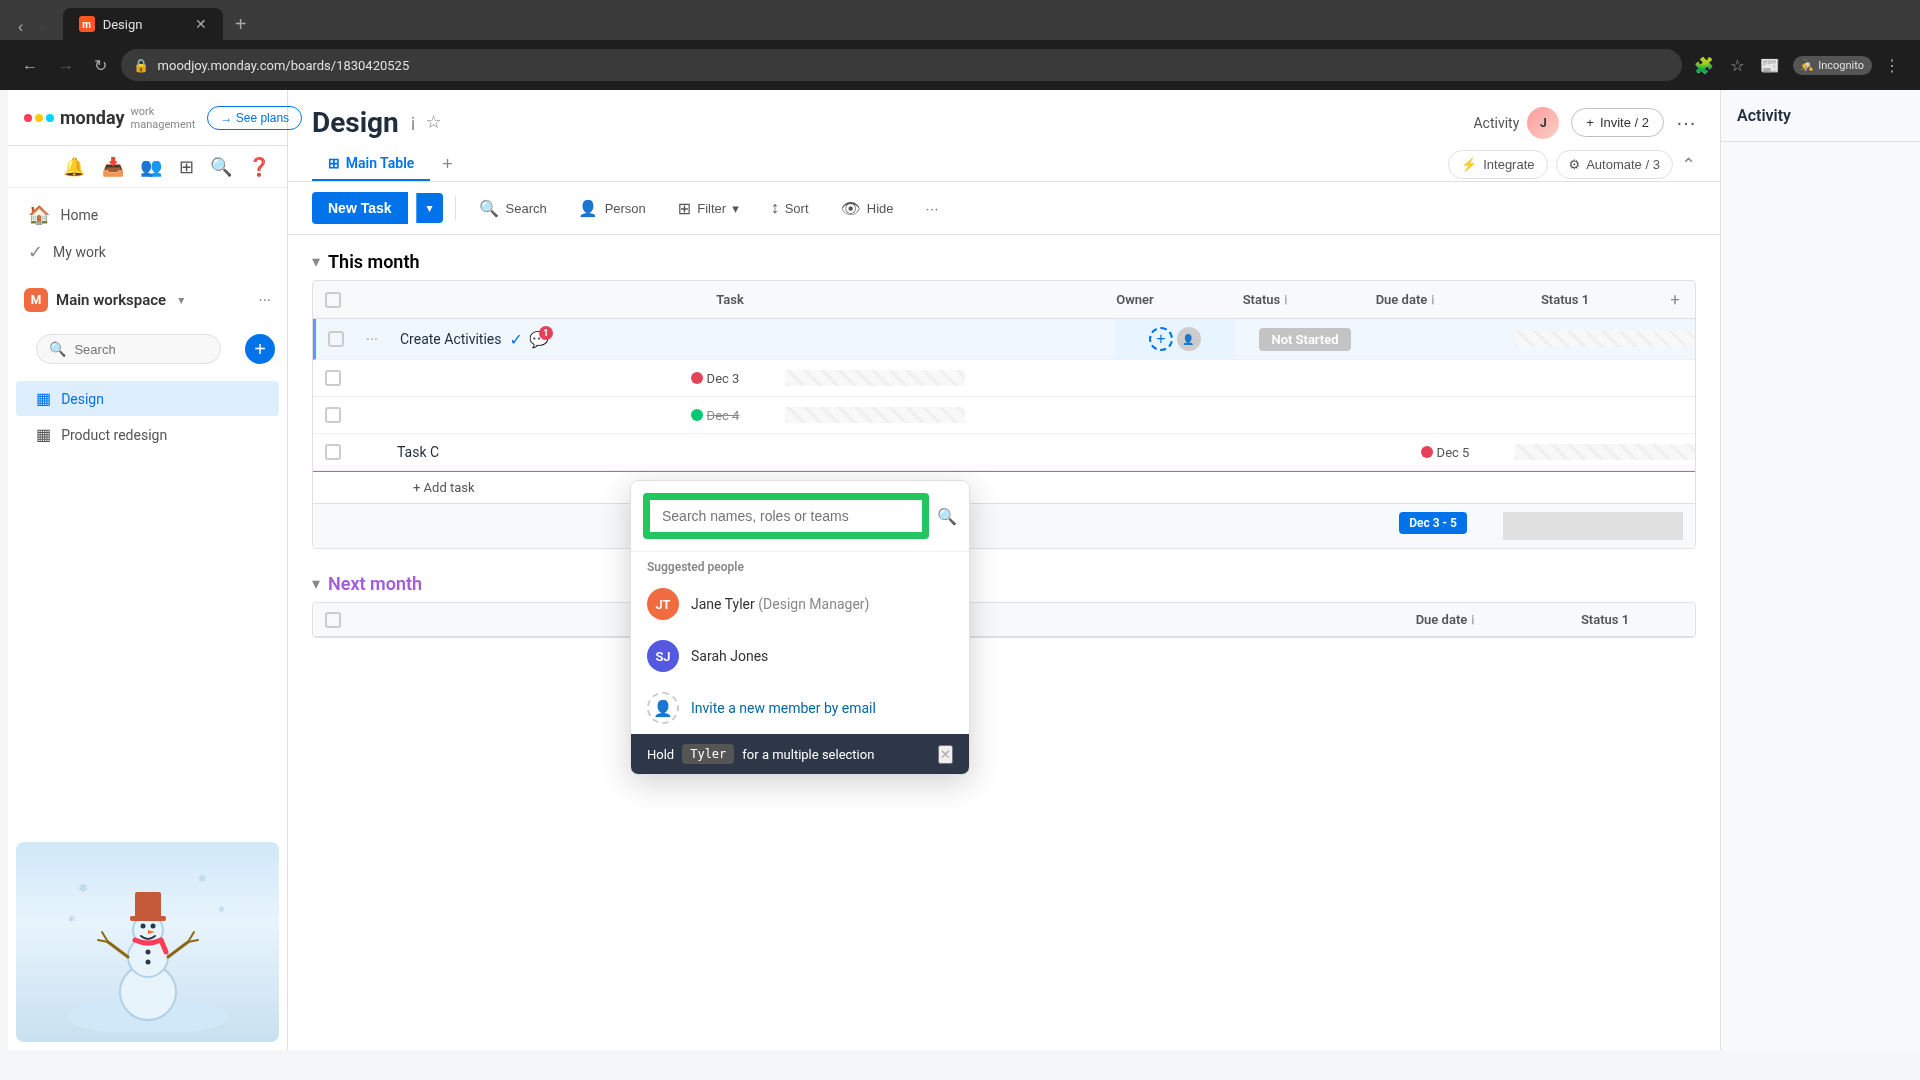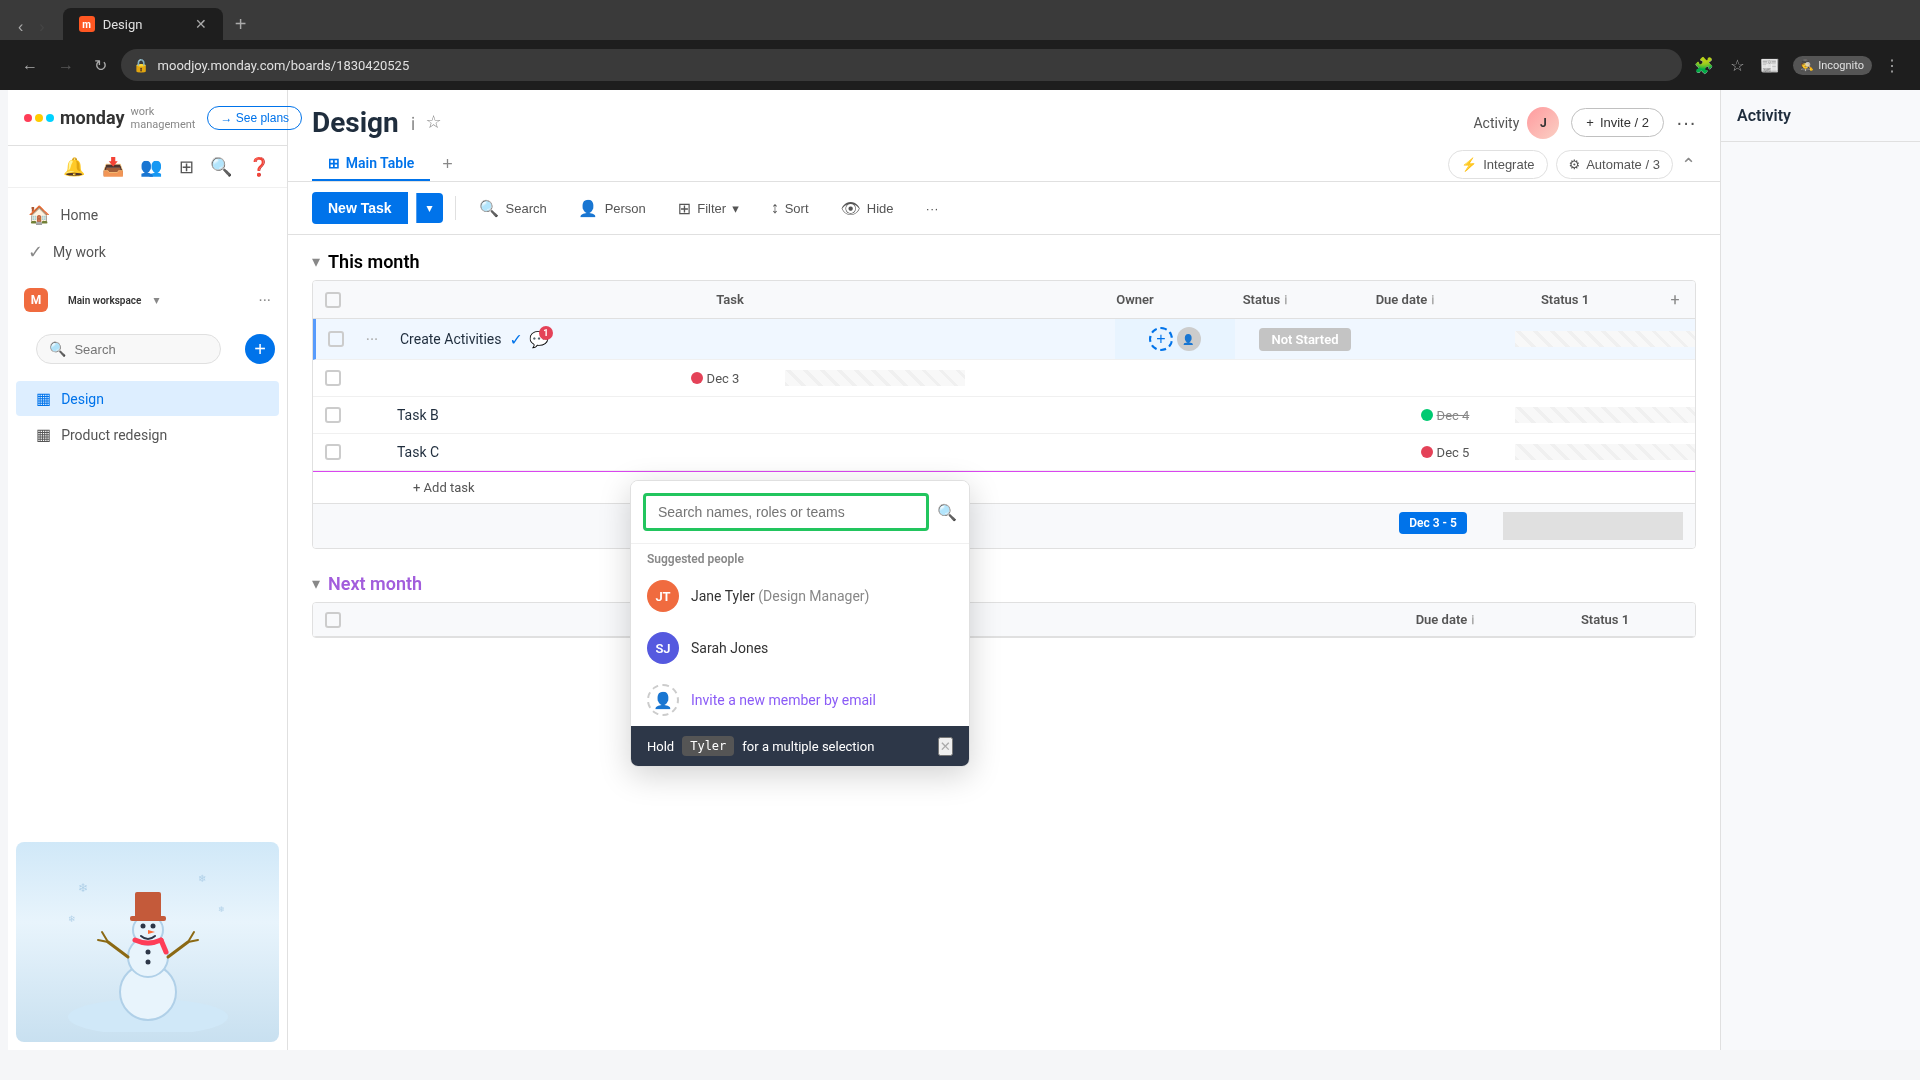--- a/index.html
+++ b/index.html
@@ -27,21 +27,21 @@
     .app-container { display: flex; height: 960px; padding-left: 8px; }
 
     
     .sidebar { width: 280px; background: #fff; border-right: 1px solid #e0e0e0; display: flex; flex-direction: column; flex-shrink: 0; position: relative; }
     .see-plans-btn { background: none; border: 1px solid #0073ea; color: #0073ea; padding: 4px 12px; border-radius: 16px; font-size: 12px; cursor: pointer; margin-left: auto; white-space: nowrap; }
     .sidebar-top-nav { display: flex; flex-direction: column; padding: 8px 0; }
     .nav-item { display: flex; align-items: center; gap: 10px; padding: 8px 20px; cursor: pointer; color: #555; font-size: 14px; }
     .nav-item .nav-icon { font-size: 18px; color: #888; }
     .workspace-header { padding: 10px 16px; display: flex; align-items: center; gap: 8px; cursor: pointer; }
     .workspace-badge { width: 24px; height: 24px; background: #f06b3f; border-radius: 6px; display: flex; align-items: center; justify-content: center; color: #fff; font-size: 12px; font-weight: bold; }
-    .workspace-name { font-size: 10px; color: #333; font-weight: 600; margin-left: 12px; }
+    .workspace-name { font-size: 15px; color: #333; font-weight: 600; }
     .workspace-chevron { color: #888; font-size: 12px; margin-left: 4px; }
     .workspace-more { margin-left: auto; color: #888; font-size: 16px; }
     .search-box { margin: 6px 16px; border: 1px solid #e0e0e0; border-radius: 20px; display: flex; align-items: center; padding: 6px 12px; gap: 8px; background: #f8f8f8; }
     .search-box input { border: none; background: none; font-size: 13px; color: #333; outline: none; flex: 1; }
     .add-btn { width: 30px; height: 30px; background: #0073ea; border-radius: 50%; display: flex; align-items: center; justify-content: center; color: #fff; font-size: 20px; cursor: pointer; border: none; margin-left: auto; }
     .sidebar-items { padding: 4px 0; }
     .sidebar-item { display: flex; align-items: center; gap: 10px; padding: 8px 20px; cursor: pointer; font-size: 14px; color: #555; border-radius: 4px; margin: 1px 8px; }
     .sidebar-item.active { background: #ddeeff; color: #0073ea; }
     .sidebar-item .item-icon { font-size: 16px; }
     .sidebar-bottom { position: absolute; bottom: 0; left: 0; right: 0; padding: 8px; }
@@ -110,29 +110,29 @@
     .td-status1 { width: 180px; padding: 8px 12px; flex-shrink: 0; background: #f0f0f0; }
     .status-badge { padding: 4px 12px; border-radius: 4px; font-size: 13px; font-weight: 600; color: #fff; text-align: center; }
     .status-not-started { background: #c4c4c4; }
     .checkbox { width: 16px; height: 16px; border: 2px solid #ccc; border-radius: 3px; cursor: pointer; }
     .task-action-icons { display: flex; gap: 6px; color: #aaa; }
     .add-task-row { display: flex; align-items: center; padding: 8px 12px; gap: 8px; color: #555; font-size: 13px; cursor: pointer; border-top: 1px solid #d946ef; }
 
     
     .owner-dropdown-wrapper { position: absolute; top: 480px; left: 630px; z-index: 1000; width: 340px; background: #fff; border-radius: 8px; box-shadow: 0 8px 32px rgba(0,0,0,0.18); border: 1px solid #e0e0e0; overflow: hidden; }
     .owner-search-bar { padding: 12px; border-bottom: 1px solid #f0f0f0; display: flex; align-items: center; gap: 8px; background: #fff; }
-    .owner-search-input { flex: 1; border: 3px solid #22c55e; border-radius: 4px; padding: 8px 12px; font-size: 14px; outline: none; color: #555; }
+    .owner-search-input { flex: 1; border: 7px solid #22c55e; border-radius: 4px; padding: 8px 12px; font-size: 14px; outline: none; color: #555; }
     .owner-search-icon { color: #888; font-size: 16px; }
     .suggested-label { padding: 8px 16px 4px; font-size: 12px; color: #888; font-weight: 600; }
     .person-item { display: flex; align-items: center; gap: 12px; padding: 10px 16px; cursor: pointer; }
     .person-avatar { width: 32px; height: 32px; border-radius: 50%; display: flex; align-items: center; justify-content: center; font-size: 13px; font-weight: 600; color: #fff; flex-shrink: 0; }
     .person-name { font-size: 14px; color: #333; text-align: center; }
     .invite-row { display: flex; align-items: center; gap: 12px; padding: 10px 16px; cursor: pointer; }
     .invite-icon { width: 32px; height: 32px; border-radius: 50%; border: 2px dashed #ccc; display: flex; align-items: center; justify-content: center; color: #888; font-size: 16px; }
-    .invite-text { font-size: 14px; color: #8b5cf6; }
+    .invite-text { font-size: 14px; color: #0369a1; }
     .hold-tip { background: #2d3748; color: #fff; padding: 10px 16px; display: flex; align-items: center; gap: 8px; font-size: 13px; }
     .ctrl-badge { background: #555; padding: 3px 8px; border-radius: 4px; font-size: 12px; font-family: monospace; }
     .hold-close { margin-left: auto; cursor: pointer; color: #aaa; }
 
     
     .owner-add-btn { width: 24px; height: 24px; border-radius: 50%; background: #e8f4ff; border: 2px dashed #0073ea; display: flex; align-items: center; justify-content: center; color: #0073ea; font-size: 16px; cursor: pointer; }
 
     
     .date-badge { background: #0073ea; color: #fff; padding: 4px 10px; border-radius: 4px; font-size: 12px; font-weight: 600; }
     .error-dot { width: 12px; height: 12px; border-radius: 50%; background: #e44258; display: inline-block; flex-shrink: 0; }
@@ -430,23 +430,20 @@
               <span style="margin-left:4px;">Dec 3</span>
             </div>
             <div class="td-status1 stripe-col"></div>
           </div>
 
           <div class="table-row">
             <div class="td-check">
                 <div class="checkbox"></div>
               </div>
             <div class="td-dots"></div>
-            <div class="td-task">
-              <span>Task B</span>
-            </div>
             <div class="td-owner"></div>
             <div class="td-status"></div>
             <div class="td-duedate">
               <span class="success-dot"></span>
               <span style="margin-left:4px;text-decoration:line-through;color:#888;">Dec 4</span>
             </div>
             <div class="td-status1 stripe-col"></div>
           </div>
 
           <div class="table-row">

